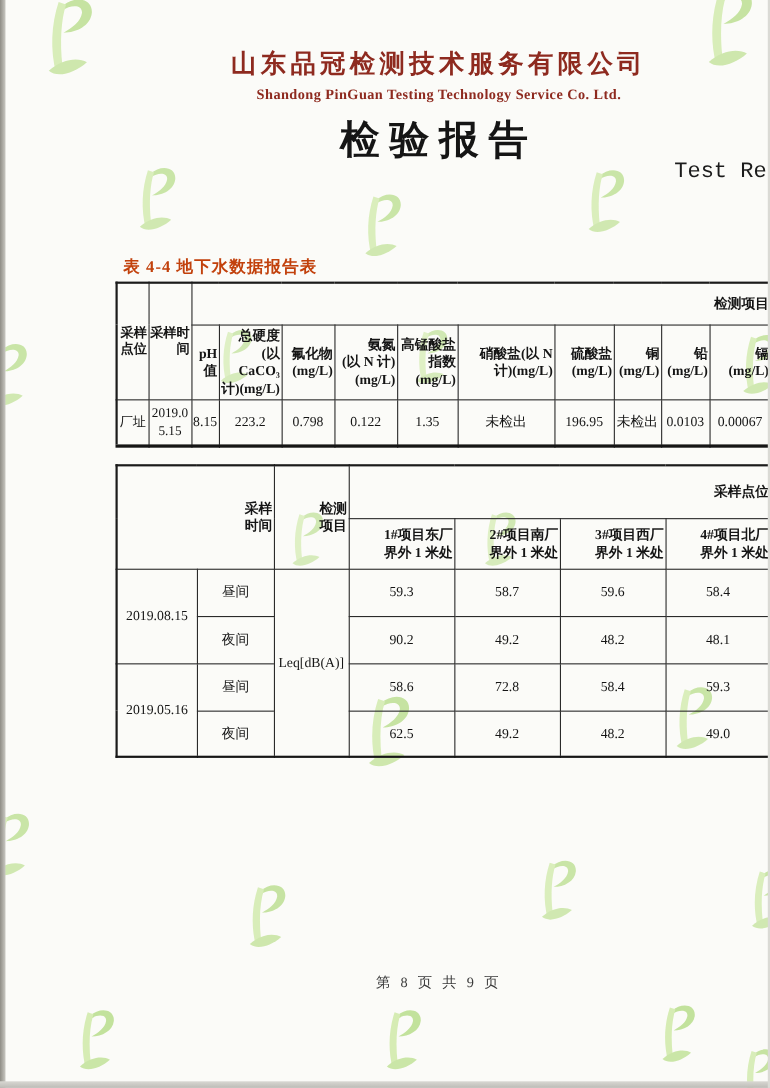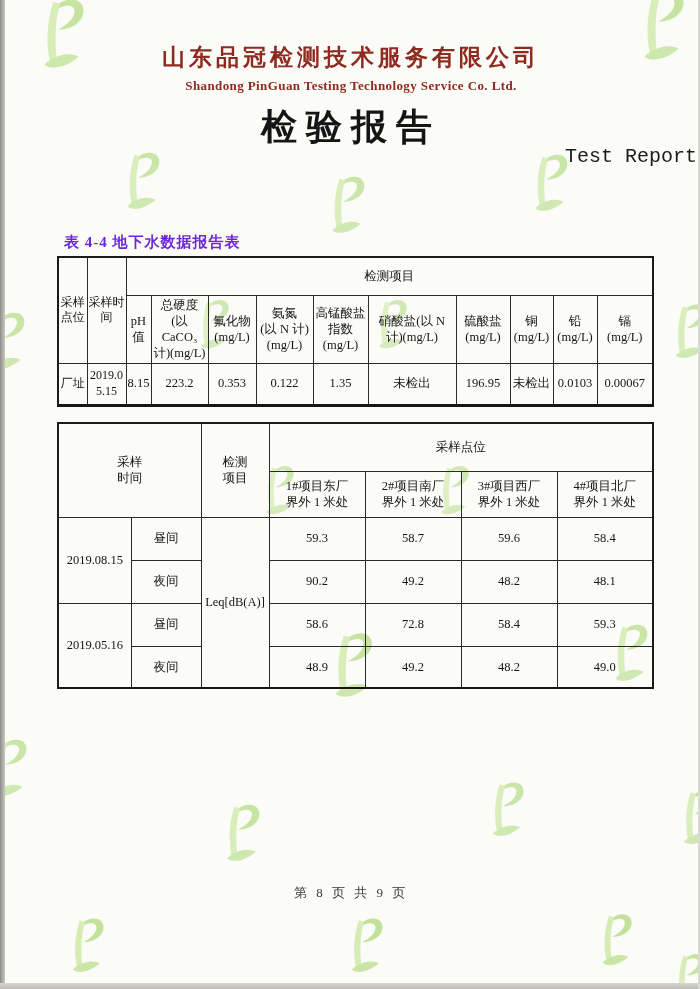--- a/index.html
+++ b/index.html
@@ -12,41 +12,41 @@
   .scan-edge-left { position:absolute; left:0; top:0; width:5px; height:989px;
     background:linear-gradient(to right,#8f8d86,#c9c8c2); z-index:4; }
   .scan-edge-bottom { position:absolute; left:0; bottom:0; width:700px; height:6px;
     background:linear-gradient(to bottom,#d8d7d2,#bdbcb7); z-index:4; }
   .scan-edge-right { position:absolute; right:0; top:0; width:2px; height:989px;
     background:#dadad5; z-index:4; }
 
   .wm-layer { position:absolute; inset:0; z-index:0; }
   .wm { position:absolute; opacity:.78; }
 
-  .content { position:absolute; inset:0; z-index:1; }
+  .content { position:absolute; inset:0; z-index:1;margin-left:48px; }
 
   .center-text { position:absolute; left:5px; width:692px; text-align:center; }
   .company-cn { top:42px; font-size:23px; font-weight:bold; letter-spacing:4px; color:#8e2a1f; }
   .company-en { top:78px; font-size:13px; font-weight:bold; letter-spacing:.4px; color:#8e2a1f; }
   .title-cn   { top:103px; font-size:36px; font-weight:bold; letter-spacing:9px; color:#151515; }
   .title-en   { top:145px; font-size:20px; font-family:"Liberation Mono","DejaVu Sans Mono",monospace; color:#1b1b1b;text-align:right; }
 
-  .tbl-caption { position:absolute; left:64px; font-size:15px; font-weight:bold; color:#6d28d9; letter-spacing:1px; }
+  .tbl-caption { position:absolute; left:64px; font-size:15px; font-weight:bold; color:#c2410c; letter-spacing:1px; }
   .cap44 { top:233px; }
   .cap45 { top:400px; }
 
   table { border-collapse:collapse; table-layout:fixed; position:absolute; left:57px; width:595px; }
   td {
     border:1px solid #2a2a2a; text-align:center; vertical-align:middle;
     padding:1px; white-space:pre-line; font-size:12.5px; line-height:1.3; color:#151515;
     overflow:hidden;
   }
   .t44 { top:256px; border:2px solid #1b1b1b; border-bottom:3px solid #161616; }
   .t45 { top:422px; border:2px solid #1b1b1b; border-bottom:2.5px solid #161616; }
-  .hd { font-weight:normal; }
+  .hd { font-weight:bold;text-align:right; }
   .small { font-size:12px; }
   .footer {
     position:absolute; left:5px; top:884px; width:692px; text-align:center;
     font-size:13px; letter-spacing:3px; color:#3a3a3a;
   }
 </style>
 </head>
 <body>
 
 <div class="page">
@@ -182,21 +182,21 @@
 (mg/L)</td>
         <td class="hd">镉
 (mg/L)</td>
       </tr>
       <tr style="height:42px">
         <td class="small">厂址</td>
         <td class="small">2019.0
 5.15</td>
         <td>8.15</td>
         <td>223.2</td>
-        <td>0.353</td>
+        <td>0.798</td>
         <td>0.122</td>
         <td>1.35</td>
         <td>未检出</td>
         <td>196.95</td>
         <td>未检出</td>
         <td>0.0103</td>
         <td>0.00067</td>
       </tr>
     </tbody>
       </table>
@@ -249,21 +249,21 @@
       <tr style="height:43px">
         <td rowspan="2">2019.05.16</td>
         <td>昼间</td>
         <td>58.6</td>
         <td>72.8</td>
         <td>58.4</td>
         <td>59.3</td>
       </tr>
       <tr style="height:42px">
         <td>夜间</td>
-        <td>48.9</td>
+        <td>62.5</td>
         <td>49.2</td>
         <td>48.2</td>
         <td>49.0</td>
       </tr>
     </tbody>
       </table>
 
     <div class="footer">第 8 页 共 9 页</div>
   </div>
 

